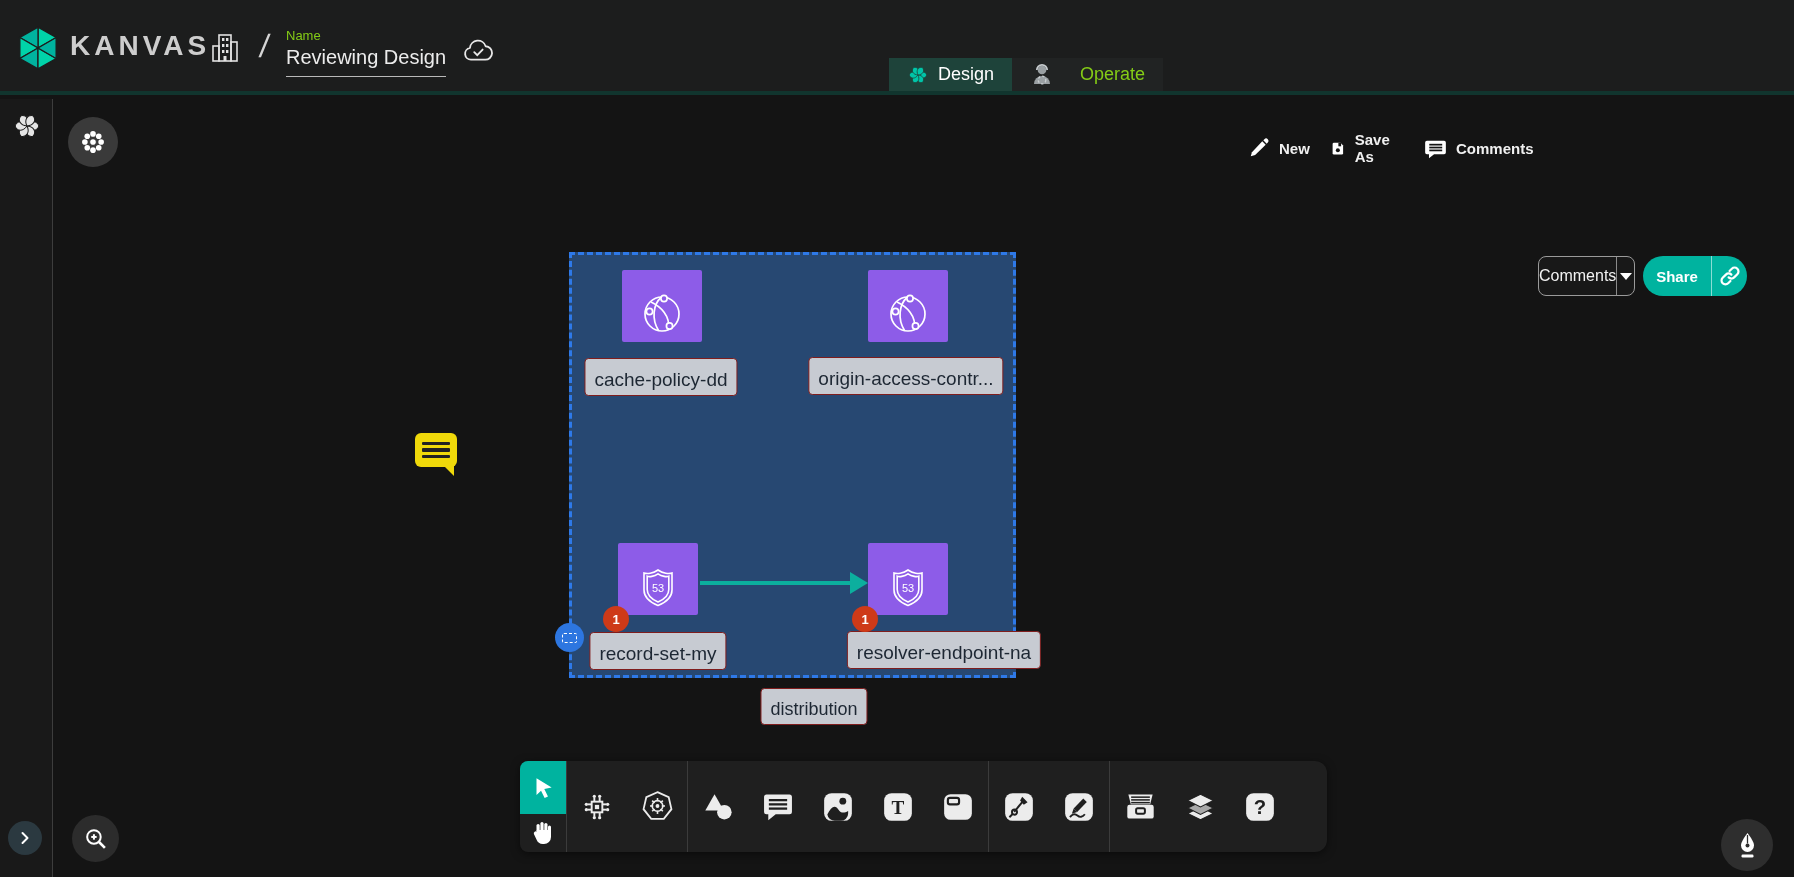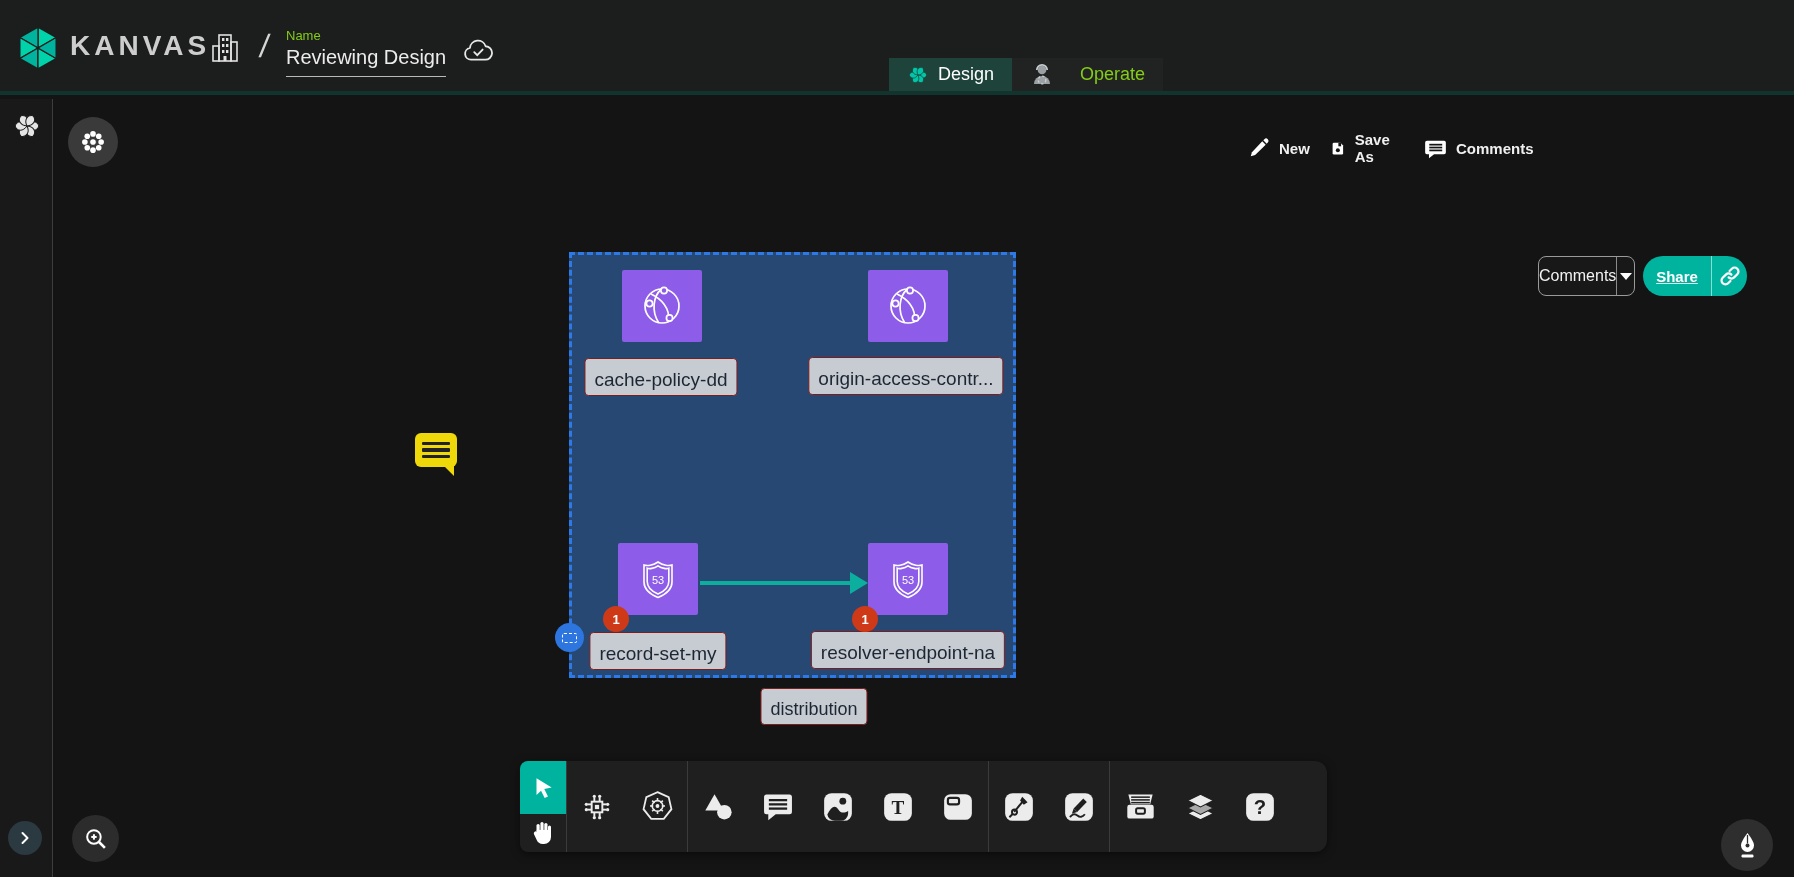--- a/index.html
+++ b/index.html
@@ -63,44 +63,44 @@
   .actions-btn {
     position:absolute; left:1538px; top:128px; width:97px; height:40px;
     border:1px solid #9a9a9a; border-radius:8px; display:flex; align-items:stretch;
     color:#f2f2f2; cursor:pointer; background:rgba(255,255,255,0.02);
   }
   .actions-btn .lbl { flex:1; display:flex; align-items:center; justify-content:center; font-size:16px; }
   .actions-btn .caret-seg { width:26px; border-left:1px solid #8a8a8a; display:flex; align-items:center; justify-content:center; }
   .caret-down { width:0; height:0; border-left:6px solid transparent; border-right:6px solid transparent; border-top:7px solid #fff; }
   .share-btn {
     position:absolute; left:1643px; top:128px; width:104px; height:40px;
-    background:#00B39F; border-radius:20px; display:flex; align-items:stretch; cursor:pointer;text-decoration:underline;
+    background:#00B39F; border-radius:20px; display:flex; align-items:stretch; cursor:pointer;
   }
   .share-btn .lbl { flex:1; display:flex; align-items:center; justify-content:center;
     color:#fff; font-size:15px; font-weight:bold; }
   .share-btn .link-seg { width:36px; border-left:1px solid rgba(255,255,255,0.55);
     display:flex; align-items:center; justify-content:center; }
   
   .group-box {
     position:absolute; left:569px; top:252px; width:447px; height:426px;
     background:#274872; border:3px dashed #2E79E8; z-index:5;
   }
   .node { position:absolute; width:80px; height:72px; background:#8D5CE8; border-radius:2px;
-          display:flex; align-items:center; justify-content:center; z-index:8; cursor:pointer; }
+          display:flex; align-items:flex-end; justify-content:center; z-index:8; cursor:pointer; }
   .node-1 { left:622px; top:270px; }
   .node-2 { left:868px; top:270px; }
   .node-3 { left:618px; top:543px; }
   .node-4 { left:868px; top:543px; }
   .pill {
     position:absolute; transform:translateX(-50%);
     background:#C7CBD2; color:#1d2733; font-size:19px; padding:10px 9px 4px 9px;
     border-radius:4px; border:1px solid #7f1d1d; white-space:nowrap; z-index:9; cursor:pointer;
   }
   .pill-1 { left:661px; top:358px; } .pill-2 { left:906px; top:357px; }
-  .pill-3 { left:658px; top:632px; } .pill-4 { left:908px; top:631px; }
+  .pill-3 { left:658px; top:632px; } .pill-4 { left:944px; top:631px; }
   .pill-group { left:792px; top:688px; font-size:18px;margin-left:22px; }
   .err-badge {
     position:absolute; width:26px; height:26px; border-radius:50%; background:#CE3A18;
     color:#fff; font-size:13px; font-weight:bold; display:flex; align-items:center; justify-content:center;
     z-index:10; cursor:pointer;
   }
   .badge-3 { left:603px; top:606px; } .badge-4 { left:852px; top:606px; }
   .edge-line { position:absolute; left:700px; top:581px; width:152px; height:4px; background:#0CAF9E; z-index:7; }
   .edge-head { position:absolute; left:850px; top:572px; width:0; height:0;
     border-top:11px solid transparent; border-bottom:11px solid transparent; border-left:18px solid #0CAF9E; z-index:7; }

